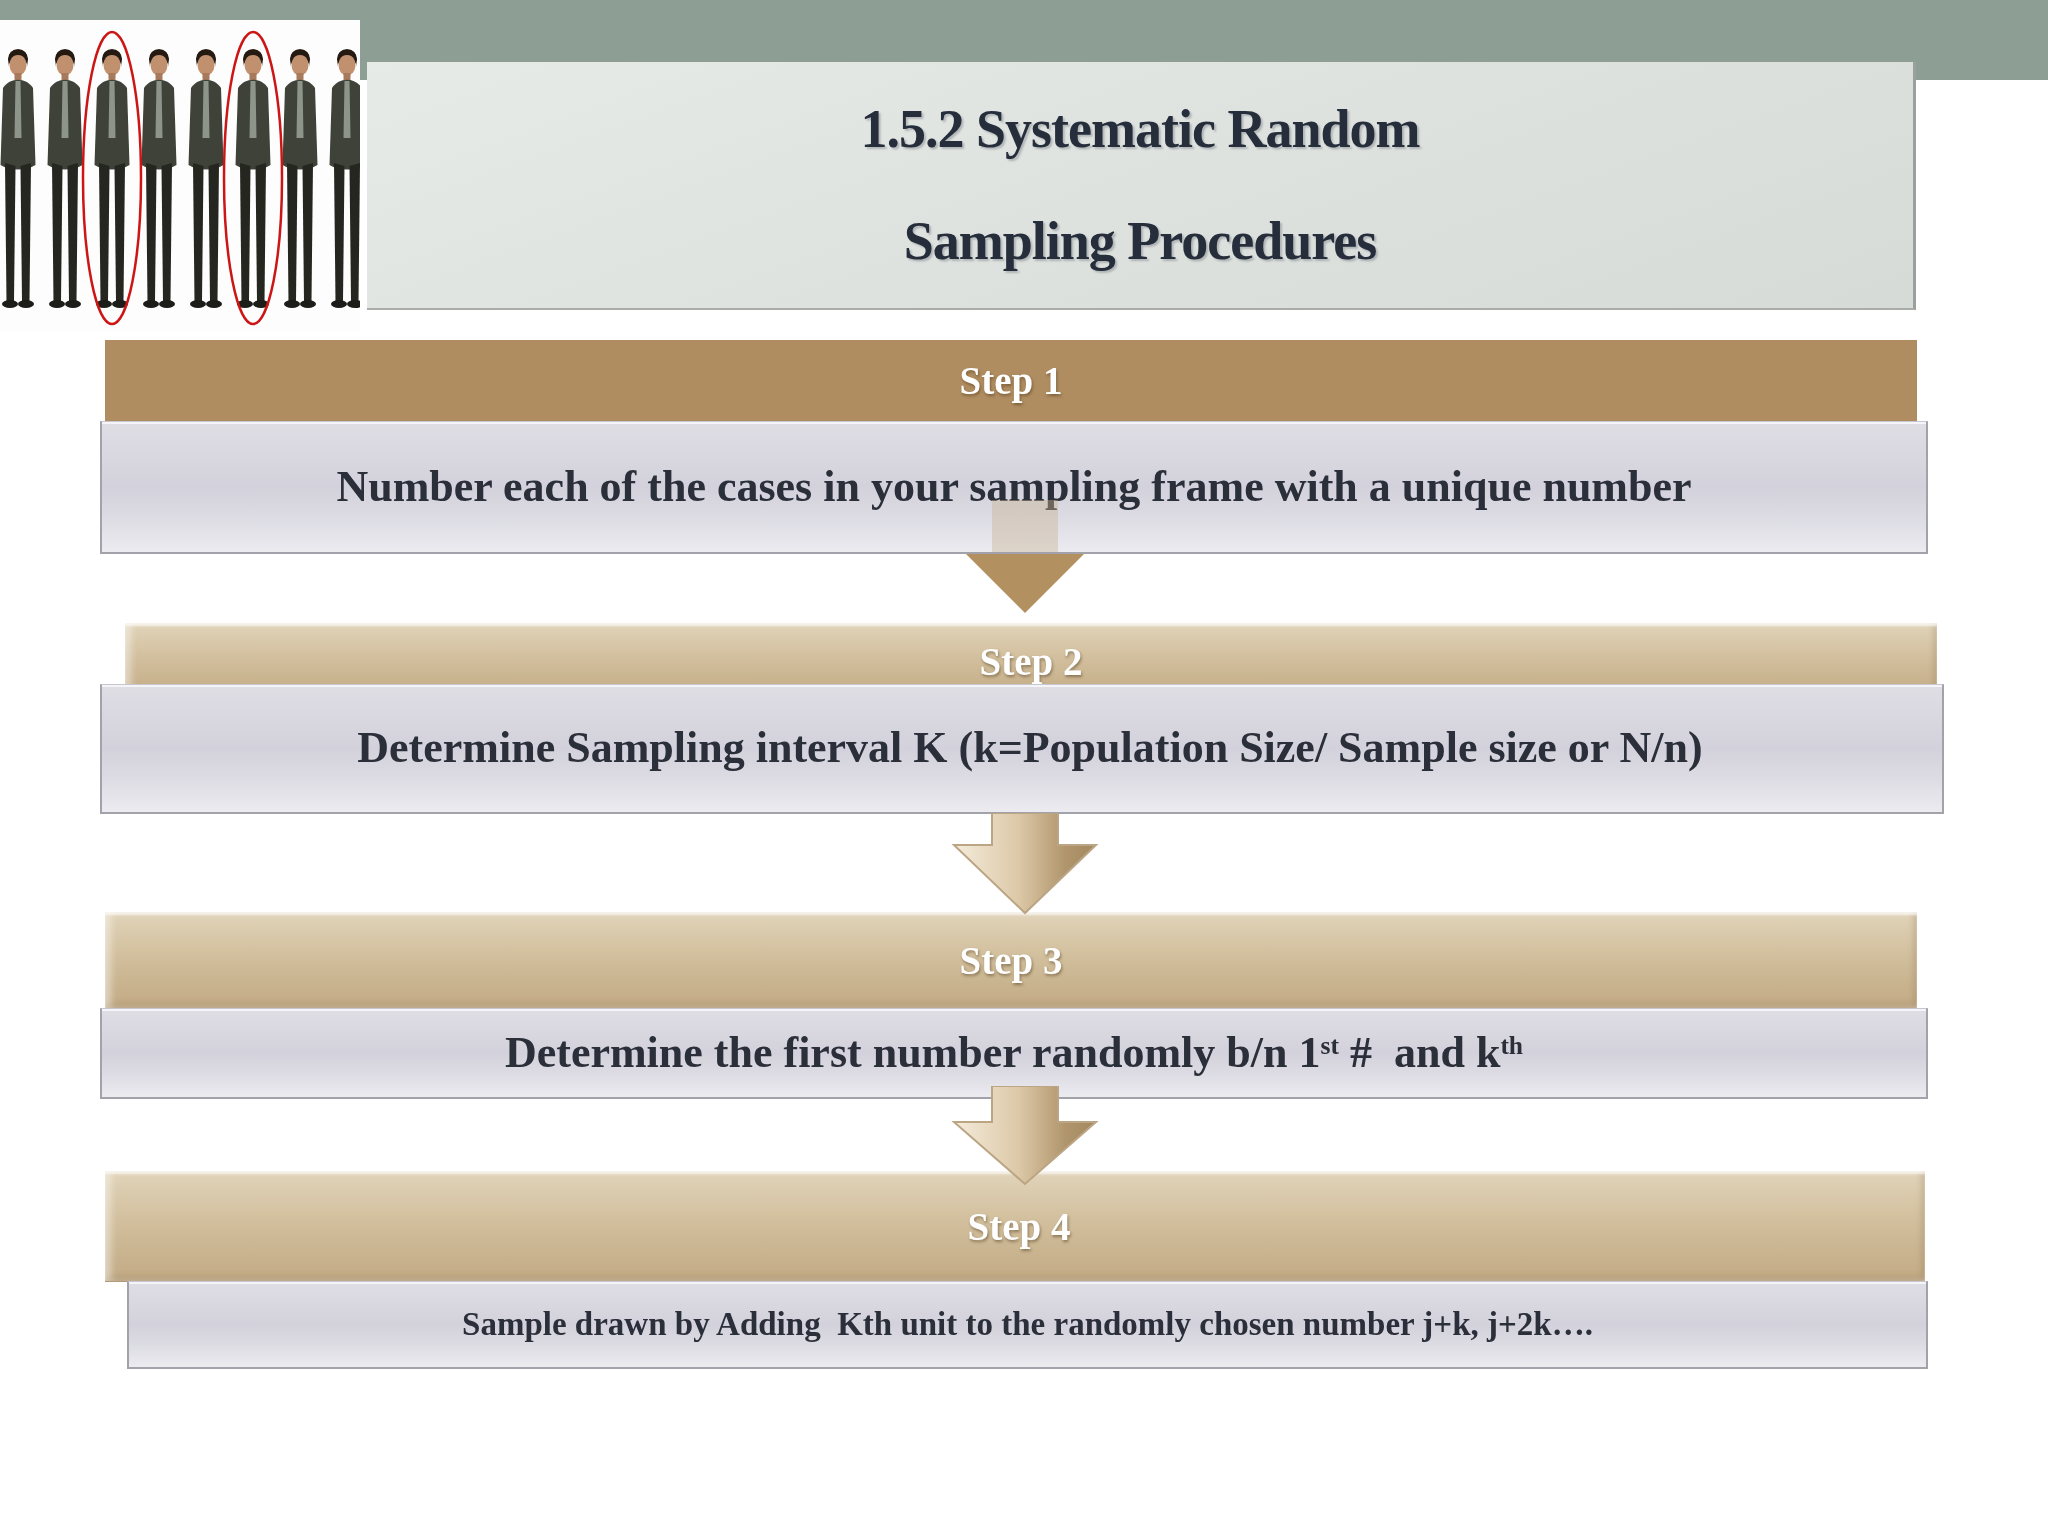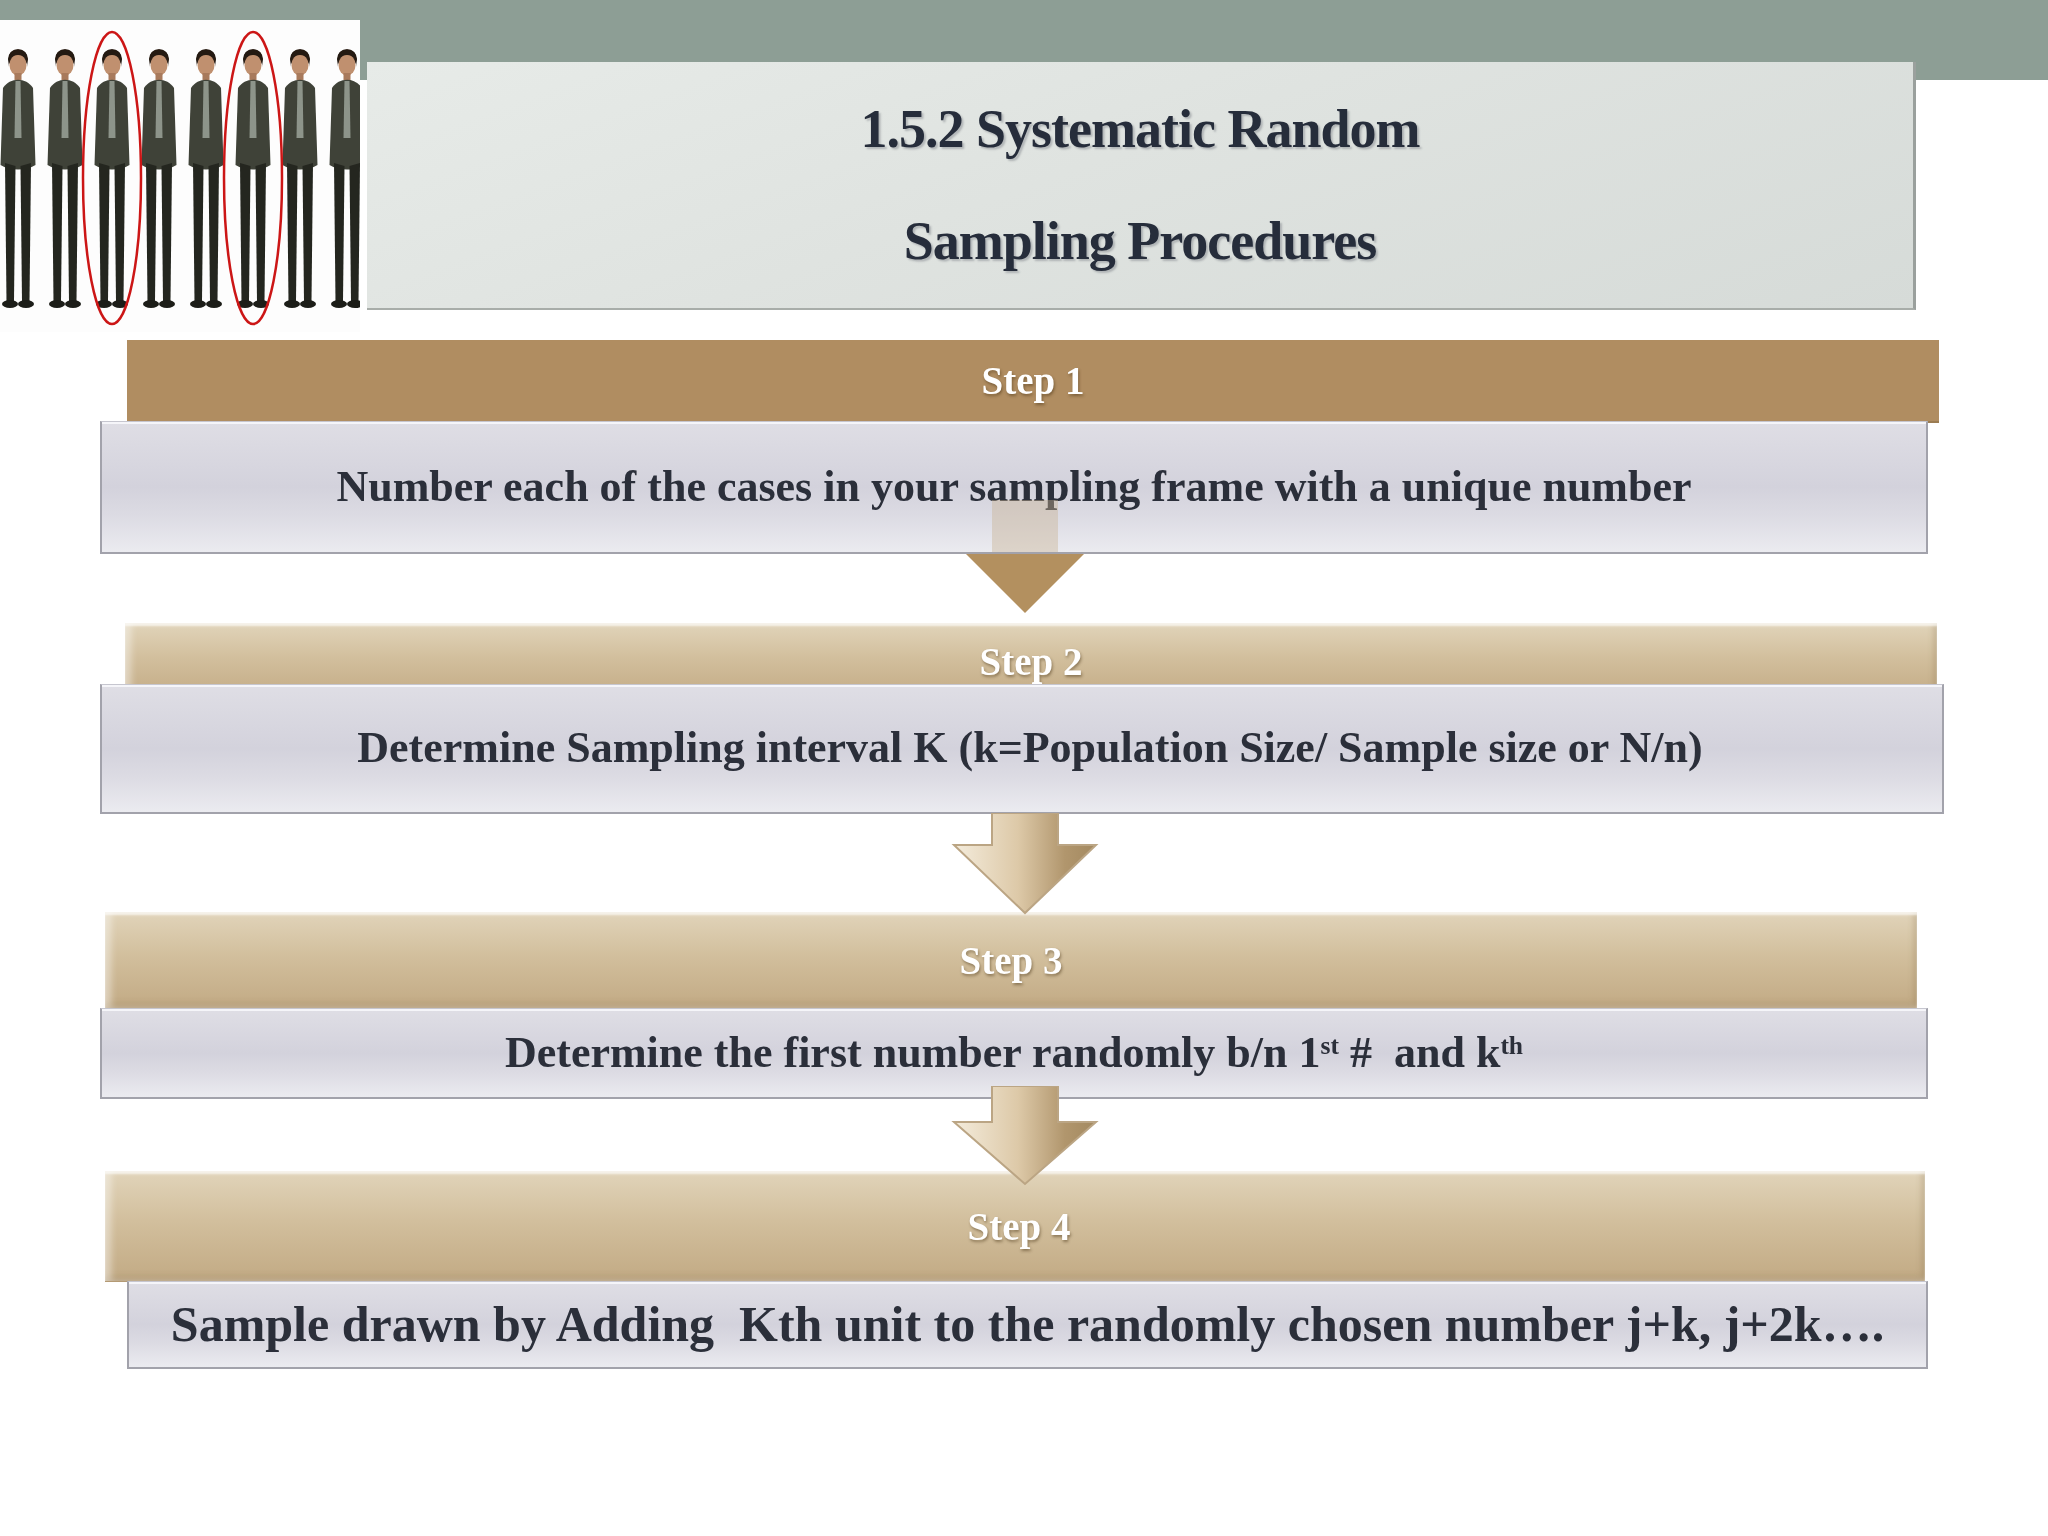--- a/index.html
+++ b/index.html
@@ -28,21 +28,21 @@
   }
   .step-header{
     position:absolute;left:105px;width:1812px;z-index:2;
     display:flex;align-items:center;justify-content:center;
   }
   .step-label{
     color:#ffffff;font-weight:bold;font-size:39px;
     text-shadow:1px 2px 3px rgba(60,40,10,.45);
   }
   .hdr-flat{
-    background:#b08d61;border-bottom:2px solid #9b7c52;margin-left:22px;
+    background:#b08d61;border-bottom:2px solid #9b7c52;
   }
   .hdr-bevel{
     background:linear-gradient(180deg,#e1d4ba 0%,#d2bf9d 45%,#c2aa84 100%);
     box-shadow:inset 0 3px 2px rgba(255,255,255,.65),
                inset 6px 0 7px rgba(255,255,255,.45),
                inset -3px -4px 6px rgba(122,96,60,.28);
     border-bottom:1px solid #b49a74;
   }
   .step-body{
     position:absolute;left:100px;width:1824px;z-index:2;
@@ -150,16 +150,16 @@
   </div>
 
   <svg class="arrow-svg a3" viewBox="0 0 150 100">
     <path d="M42 0 L108 0 L108 36 L146 36 L75 98 L4 36 L42 36 Z" fill="url(#ag1)" stroke="#bba584" stroke-width="2"></path>
   </svg>
 
   <div class="step-header hdr-bevel" style="top:1171px;height:110px;padding-left:8px;">
     <span class="step-label">Step 4</span>
   </div>
   <div class="step-body" style="left:127px;top:1281px;width:1797px;height:85px;">
-    <span class="step-text" style="font-size:50px;">Sample drawn by Adding  Kth unit to the randomly chosen number j+k, j+2k….</span>
+    <span class="step-text" style="font-size:33px;">Sample drawn by Adding  Kth unit to the randomly chosen number j+k, j+2k….</span>
   </div>
 
 </div>
 
 </body></html>

